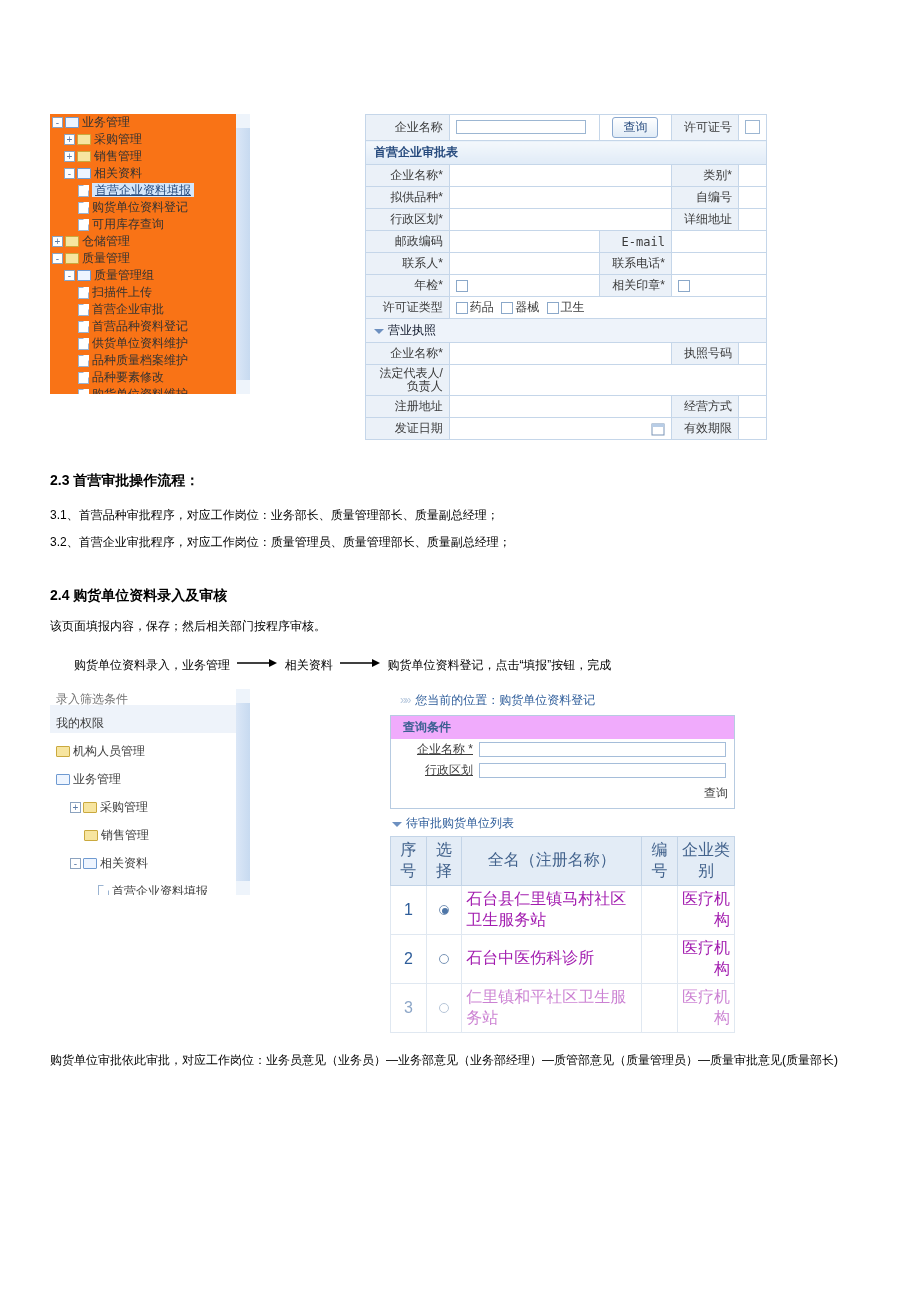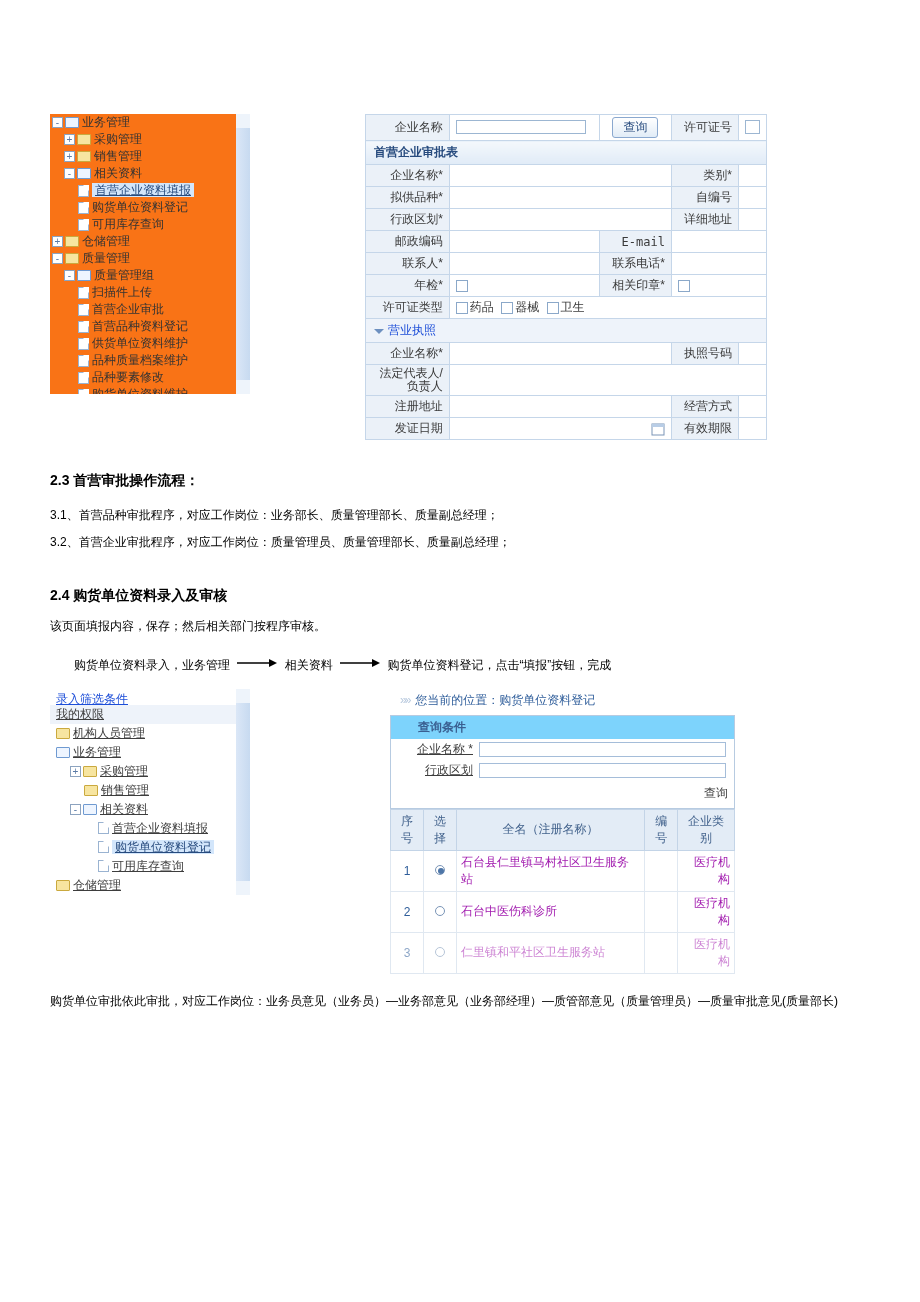--- a/index.html
+++ b/index.html
@@ -21,47 +21,47 @@
   .sub2 { padding-left:28px;}
   
   .form1 { width: 402px; font-size: 12px; color:#3a3a3a;border-radius:10px;}
   .form1 table { width:100%; border-collapse:collapse; border:1px solid #9eb8d8;}
   .form1 td { border:1px solid #c5d6e9; padding:2px 6px; height:18px; }
   .form1 td.lbl { text-align:right; background:#ebf1f8; white-space:nowrap; }
   .form1 td.inpcell { background:#fff; }
   .form1 input[type=text]{ width:95%; border:1px solid #9cb6d2; height:14px; background:#fff;}
   .form1 .btn { display:inline-block; padding:1px 10px; background:linear-gradient(#fff,#e1ecf7); border:1px solid #8aa8cf; border-radius:3px; color:#274b7e; cursor:pointer;}
   .section-bar td { background: linear-gradient(#f4f8fc,#e0ebf7); color:#274b7e; font-weight:bold; padding:3px 8px;}
-  .grp-hd td{ background:#eef3fa; color:#1d4ed8; padding:3px 8px;}
+  .grp-hd td{ background:#eef3fa; color:#0f172a; padding:3px 8px;}
   .tri{ display:inline-block; width:0;height:0;border:5px solid transparent;border-top-color:#6d90c0;border-bottom:none;margin-right:4px;}
   .chk{ display:inline-block;width:12px;height:12px;border:1px solid #8ba8c9;vertical-align:middle;margin-right:2px;}
   .cal{display:inline-block;width:14px;height:14px;vertical-align:middle;}
   .cal svg{width:14px;height:14px;}
   
   .h2 { font-size: 14px; font-weight: bold; margin: 32px 0 8px; }
   .para { font-size: 12px; line-height: 2.2; margin: 12px 0 0; }
   .para .indent{ display:inline-block; width:2em;}
   .arrow-txt { display:inline-block; vertical-align:middle; margin:0 4px;}
   .arrow-txt svg{width:40px;height:12px;}
   
   .shot2 { display:flex; margin-top:10px; gap:140px; font-size:12px; color:#3d3d3d;}
   .tree2-box{ width:200px; height:206px; background:#fff; position:relative; overflow:hidden;}
-  .tree2-box .hdr{ padding:2px 6px; color:#1d4ed8; height:16px;text-decoration:underline;}
-  .tree2-box .row{ padding:1px 2px 1px 6px; white-space:nowrap;text-decoration:underline;}
+  .tree2-box .hdr{ padding:2px 6px; color:#737373; height:16px;}
+  .tree2-box .row{ padding:10px 2px 1px 6px; white-space:nowrap;}
   .list-panel{ width:345px; }
   .crumb{ color:#2e5d9a; padding:3px 0 6px 10px; }
   .crumb .chev{display:inline-block;margin-right:6px;letter-spacing:-2px;color:#b8c9de;}
   .query-box{ border:1px solid #b7cbe1; }
-  .query-box .qh{ background:#7dd3fc; padding:3px 27px; font-weight:bold; color:#3a5f91;}
+  .query-box .qh{ background:#f0abfc; padding:3px 12px; font-weight:bold; color:#3a5f91;}
   .query-box .qrow{ display:flex; align-items:center; padding:2px 8px;}
   .query-box .qlbl{ width:80px; text-align:right; padding-right:6px;text-decoration:underline;}
   .query-box input[type=text]{ flex:1; height:15px; border:1px solid #a5bdd9;}
   .pending-hd{ padding:6px 2px 4px; color:#2e5d9a;}
   .pending-hd .tri{border-top-color:#6d90c0;}
-  .tbl{ width:100%; border-collapse:collapse; font-size:12px;}
+  .tbl{ width:100%; border-collapse:collapse; font-size:16px;}
   .tbl th{ background:#e3ecf6; border:1px solid #c3d4e7; padding:3px 4px; font-weight:normal; color:#42628c;}
   .tbl td{ border:1px solid #e0e8f1; padding:3px 4px; color:#a21caf;}
   .tbl .num{ color:#2e5d9a; text-align:center;}
   .radio-dot{display:inline-block;width:10px;height:10px;border:1px solid #7a95b7;border-radius:50%;position:relative;}
   .radio-dot.on::after{content:"";position:absolute;left:2px;top:2px;width:6px;height:6px;background:#4d75a7;border-radius:50%;}
   .cat{ color:#2e5d9a; text-align:right;}
 </style>
 </head>
 <body>
 
@@ -228,20 +228,21 @@
         <div class="qrow">
             <span class="qlbl">企业名称 *</span>
             <input type="text" style="">
           </div>
         <div class="qrow">
             <span class="qlbl">行政区划</span>
             <input type="text" style="">
           </div>
         <div style="text-align:right; padding:4px 6px 6px;"><span class="btn">查询</span></div>
       </div>
+      <div class="pending-hd"><span class="tri"></span><span>待审批购货单位列表</span></div>
       <table class="tbl">
         <tbody>
             <tr>
           <th>序号</th>
           <th>选择</th>
           <th>全名（注册名称）</th>
           <th>编号</th>
           <th>企业类别</th>
         </tr>
         </tbody>

